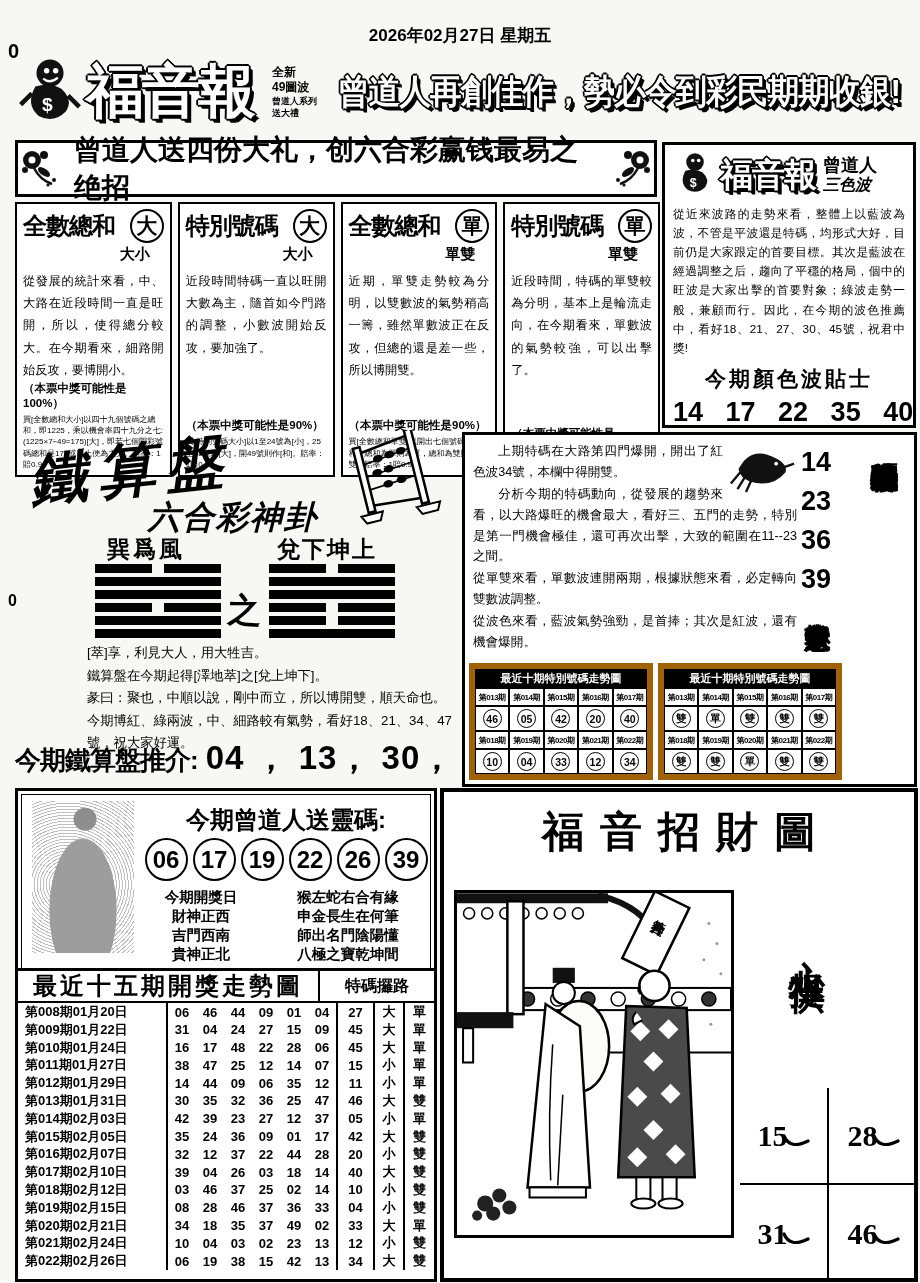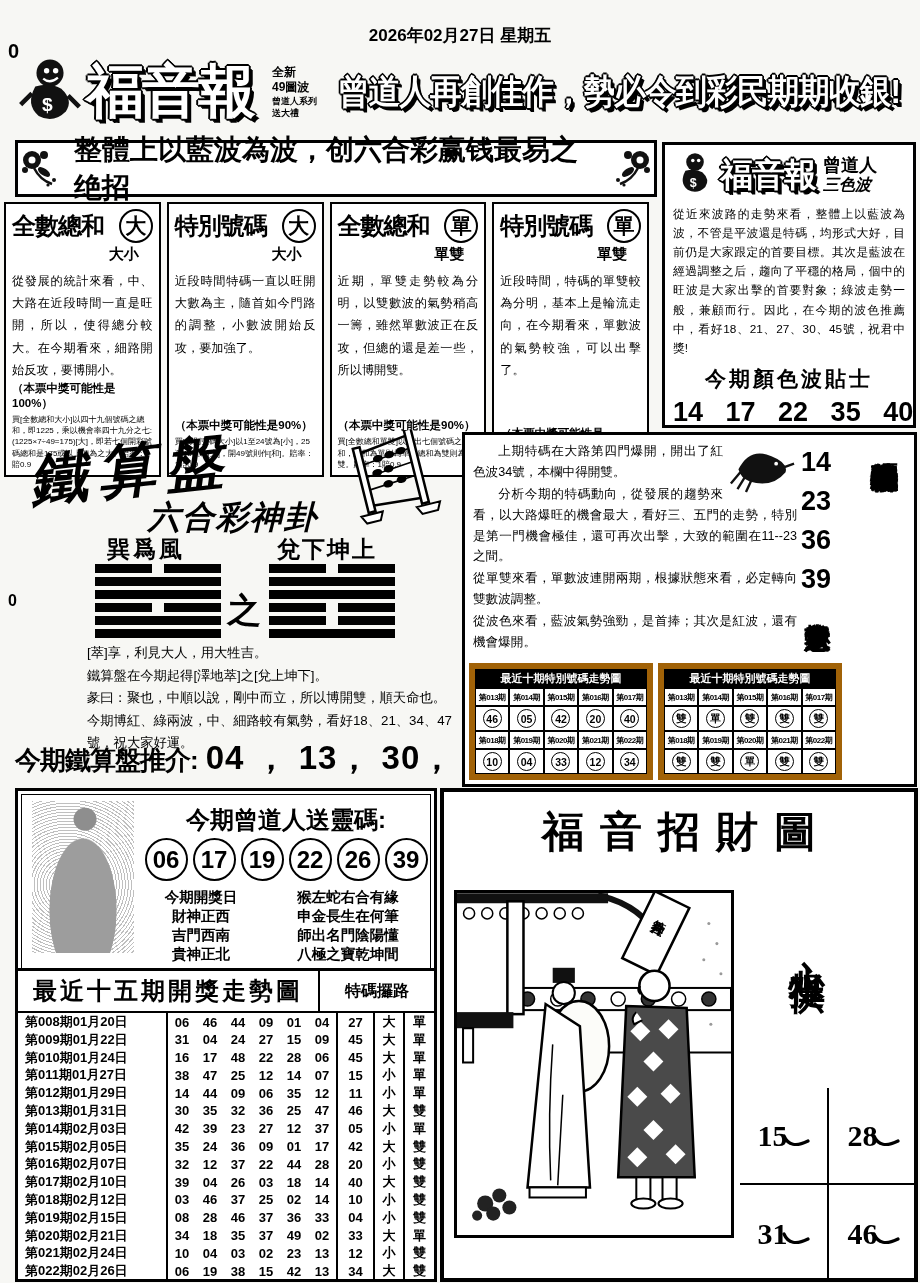--- a/index.html
+++ b/index.html
@@ -26,21 +26,21 @@
   #logo-title { font-size: 58px; letter-spacing: -2px; width: 186px; flex: none; }
   #mast-tags { width: 64px; flex: none; font-weight: 700; line-height: 1.3; margin-right: 2px; }
   #mast-tags .t1 { font-size: 12px; }
   #mast-tags .t2 { font-size: 9px; }
   #slogan { font-size: 34px; white-space: nowrap; transform: scaleX(.93); transform-origin: left center; letter-spacing: -1px; }
   
   #banner { left: 15px; top: 140px; width: 642px; height: 57px; border: 3px solid #000;
     display: flex; align-items: center; justify-content: center; gap: 12px; background: #fff; }
   #banner-text { font-size: 28px; font-weight: 900; }
   
-  #pred { left: 4px; top: 202px; width: 645px; height: 223px; display: grid;
+  #pred { left: 15px; top: 202px; width: 645px; height: 223px; display: grid;
     grid-template-columns: repeat(4,1fr); gap: 6px; }
   .pbox { border: 2px solid #000; background: #fff; padding: 5px 6px; display: flex; flex-direction: column; }
   .pbox-title-row { display: flex; align-items: center; justify-content: space-between; }
   .pbox-title { font-size: 24px; font-weight: 900; letter-spacing: -1px; }
   .pbox-badge { width: 34px; height: 34px; border: 2.5px solid #000; border-radius: 50%;
     display: flex; align-items: center; justify-content: center; font-size: 21px; font-weight: 900; flex: none; }
   .pbox-sub { text-align: right; padding-right: 14px; font-size: 15px; font-weight: 900; margin-top: 2px; }
   .pbox-body { font-size: 12.2px; line-height: 1.82; text-align: justify; margin-top: 6px; }
   .pbox-prob { font-size: 11.5px; font-weight: 700; margin-top: auto; }
   .pbox-fine { font-size: 8px; line-height: 1.4; margin-top: 3px; }
@@ -106,21 +106,21 @@
   #lucky-title { left: 120px; top: 13px; width: 296px; text-align: center; font-size: 24px; font-weight: 900; }
   #lucky-numbers { left: 118px; top: 47px; width: 300px; display: flex; gap: 5px; justify-content: center; }
   .lcircle { width: 43px; height: 43px; border: 2.5px solid #000; border-radius: 50%; font-size: 24px;
     font-weight: 700; display: flex; align-items: center; justify-content: center; }
   #lucky-cols { left: 122px; top: 98px; width: 294px; display: flex; }
   #lucky-left { width: 122px; text-align: center; }
   #lucky-right { flex: 1; text-align: center; }
   .lucky-line { font-size: 14.5px; font-weight: 900; line-height: 1.18; margin-bottom: 2px; }
   
   #results { left: 15px; top: 968px; width: 422px; height: 314px; border: 3px solid #000; background: #fff; }
-  #results-header { display: flex; height: 42px; border-bottom: 2.5px solid #000; }
+  #results-header { display: flex; height: 32px; border-bottom: 2.5px solid #000; }
   #results-title { width: 302px; border-right: 2.5px solid #000; display: flex; align-items: center;
     justify-content: center; font-size: 24px; font-weight: 900; letter-spacing: 3px; }
   #results-side { flex: 1; display: flex; align-items: center; justify-content: center; font-size: 16px; font-weight: 900; }
   .rrow { display: grid; grid-template-columns: 150px repeat(6,28px) 37px 30px 1fr; height: 17.8px; align-items: center; }
   .rdate { padding-left: 7px; font-size: 13px; font-weight: 700; border-right: 2px solid #000; height: 100%;
     display: flex; align-items: center; }
   .rnum { text-align: center; font-size: 13px; font-weight: 700; }
   .rcell-b { border-left: 2px solid #000; height: 100%; display: flex; align-items: center;
     justify-content: center; font-size: 13px; font-weight: 700; }
   
@@ -172,21 +172,21 @@
       <circle cx="14" cy="14" r="9" fill="#111"></circle>
         <circle cx="14" cy="14" r="3.5" fill="#fff"></circle>
       <circle cx="26" cy="9" r="4" fill="#111"></circle>
         <circle cx="7" cy="24" r="3" fill="#111"></circle>
       <ellipse cx="26" cy="26" rx="7" ry="3.5" transform="rotate(35 26 26)" fill="#111"></ellipse>
       <path d="M16 22 Q22 34 34 38" stroke="#111" stroke-width="2.5" fill="none"></path>
       <circle cx="36" cy="34" r="2" fill="#111"></circle>
         <circle cx="30" cy="39" r="1.6" fill="#111"></circle>
     </svg>
   </span>
-  <span id="banner-text">整體上以藍波為波，创六合彩赢钱最易之绝招</span>
+  <span id="banner-text">曾道人送四份大礼，创六合彩赢钱最易之绝招</span>
   <span style="transform:scaleX(-1);">
     <svg width="44" height="42" viewBox="0 0 44 42">
       <circle cx="14" cy="14" r="9" fill="#111"></circle>
         <circle cx="14" cy="14" r="3.5" fill="#fff"></circle>
       <circle cx="26" cy="9" r="4" fill="#111"></circle>
         <circle cx="7" cy="24" r="3" fill="#111"></circle>
       <ellipse cx="26" cy="26" rx="7" ry="3.5" transform="rotate(35 26 26)" fill="#111"></ellipse>
       <path d="M16 22 Q22 34 34 38" stroke="#111" stroke-width="2.5" fill="none"></path>
       <circle cx="36" cy="34" r="2" fill="#111"></circle>
         <circle cx="30" cy="39" r="1.6" fill="#111"></circle>

